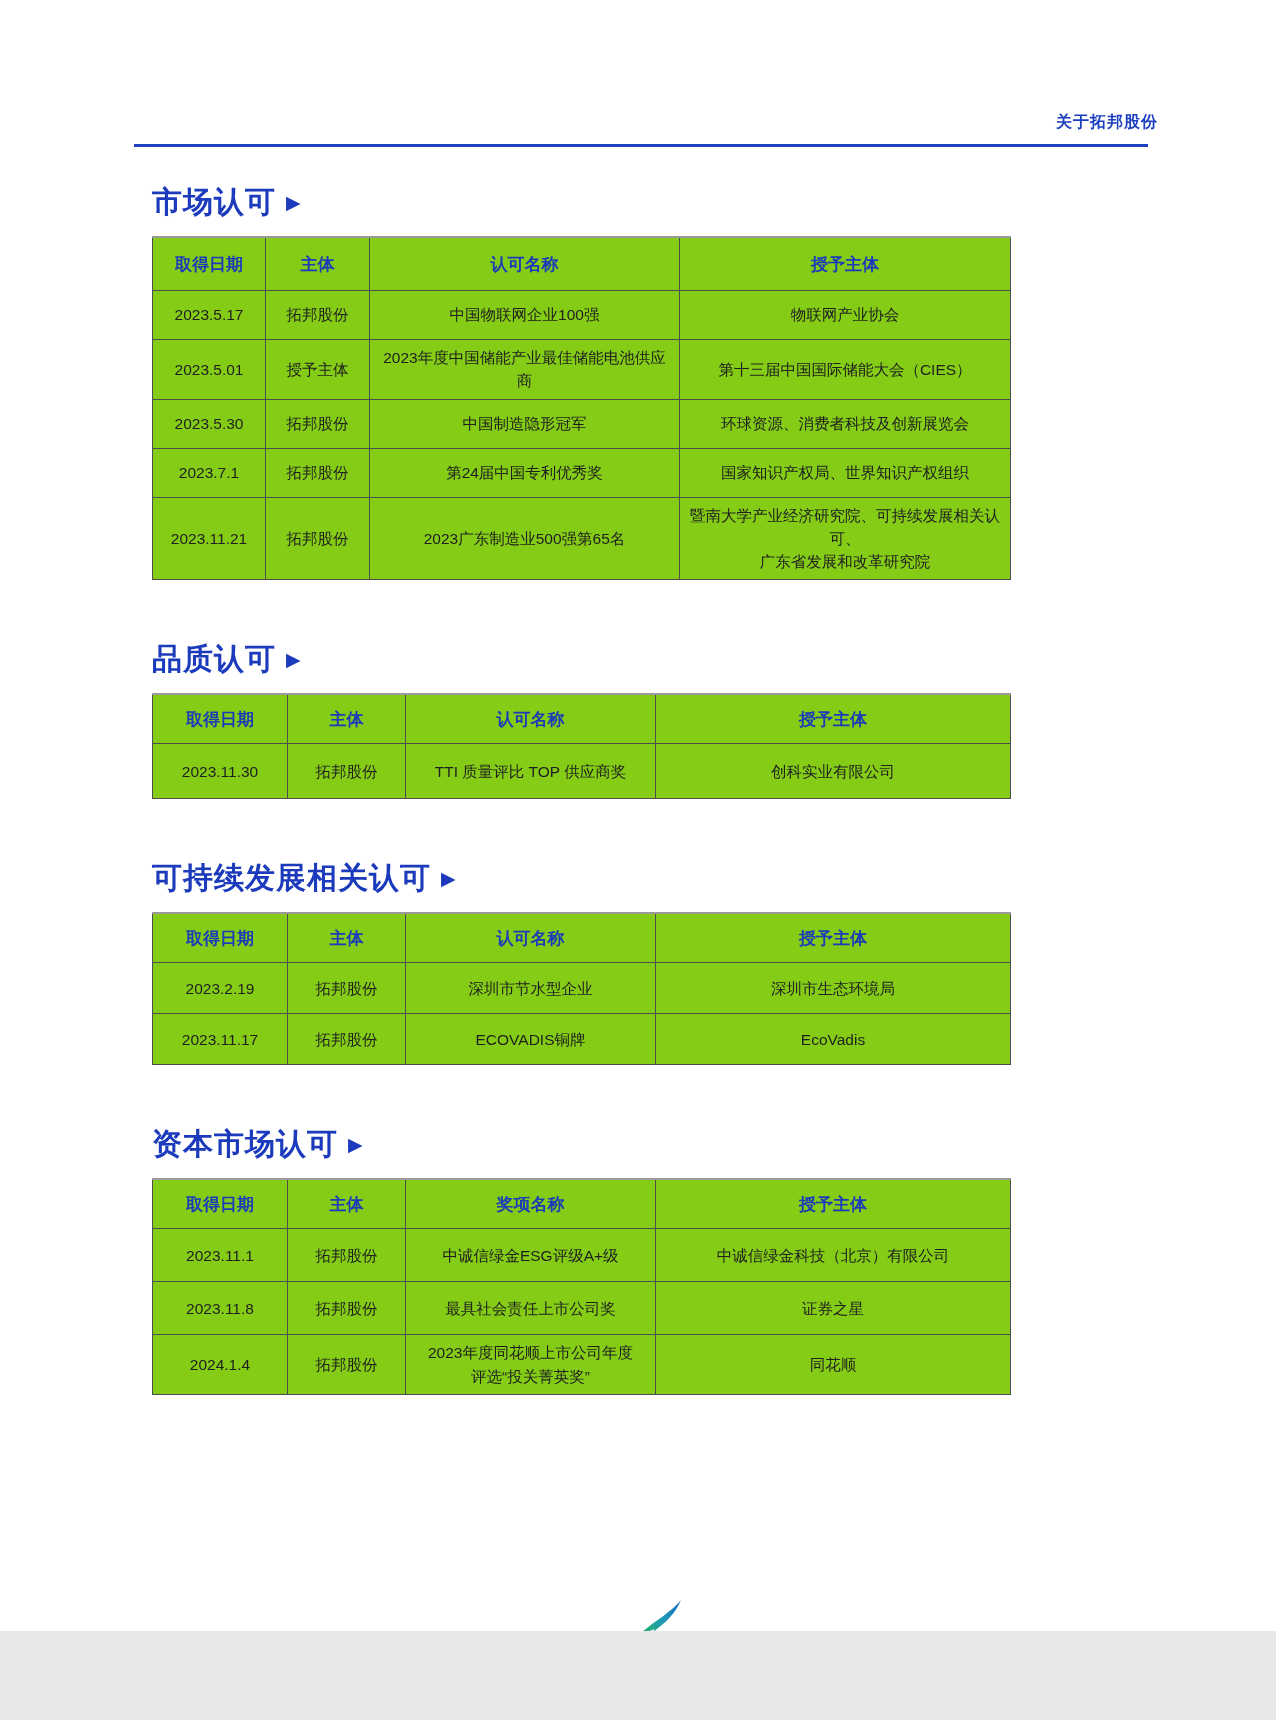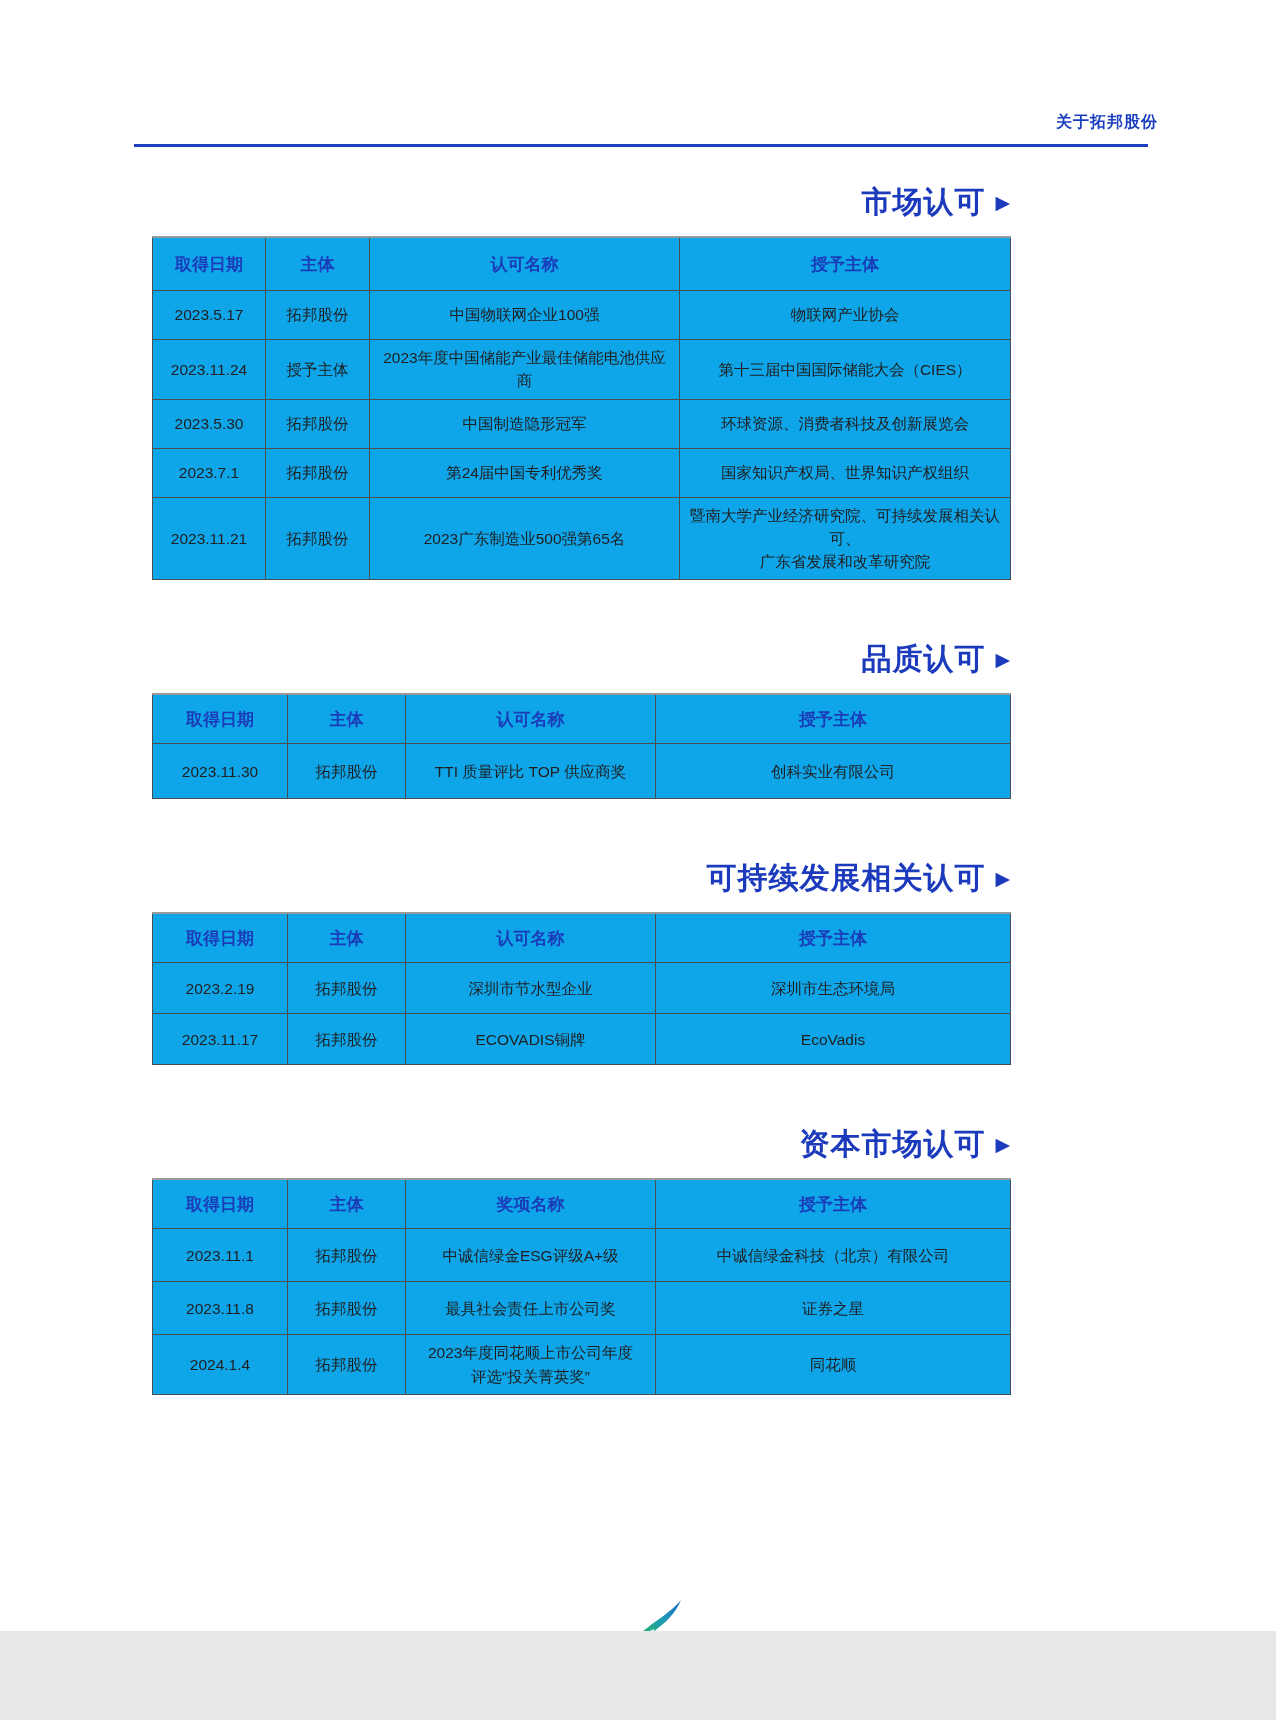--- a/index.html
+++ b/index.html
@@ -18,31 +18,31 @@
     color:#1c3fc0; letter-spacing:1px; margin-right:-10px;
   }
   .header-rule { height:3px; background:#1d41c1; margin-top:11px; }
 
   
   .content { position:absolute; left:152px; top:185px; width:858px; }
 
   h2.section-title {
     margin:0 0 16px 0;
     font-size:30px; line-height:34px; font-weight:700;
-    color:#1c3bbc; letter-spacing:1px;text-align:right;
+    color:#1c3bbc; letter-spacing:1px;
   }
   h2.section-title + h2, .content table + h2.section-title { margin-top:62px; }
   .arrow {
     display:inline-block; font-size:19px; margin-left:10px;
     vertical-align:3px; color:#1c3bbc; letter-spacing:0;
   }
 
   table {
     border-collapse:collapse; width:858px; table-layout:fixed;
-    background:#0ea5e9;
+    background:#84cc16;
   }
   th, td { border:1px solid #4d4d4d; text-align:center; vertical-align:middle; }
   thead th { border-top:2px solid #9a9a9a; }
   th {
     color:#1b3cb8; font-weight:700; font-size:17px; height:48px;
     padding:2px 6px;
   }
   td {
     font-size:15.5px; color:#1f1f1f; padding:6px 8px;
     white-space:pre-line; line-height:1.5;
@@ -93,21 +93,21 @@
           </tr>
         </thead>
       <tbody>
           <tr>
             <td>2023.5.17</td>
             <td>拓邦股份</td>
             <td>中国物联网企业100强</td>
             <td>物联网产业协会</td>
           </tr>
           <tr>
-            <td>2023.11.24</td>
+            <td>2023.5.01</td>
             <td>授予主体</td>
             <td>2023年度中国储能产业最佳储能电池供应商</td>
             <td>第十三届中国国际储能大会（CIES）</td>
           </tr>
           <tr>
             <td>2023.5.30</td>
             <td>拓邦股份</td>
             <td>中国制造隐形冠军</td>
             <td>环球资源、消费者科技及创新展览会</td>
           </tr>

